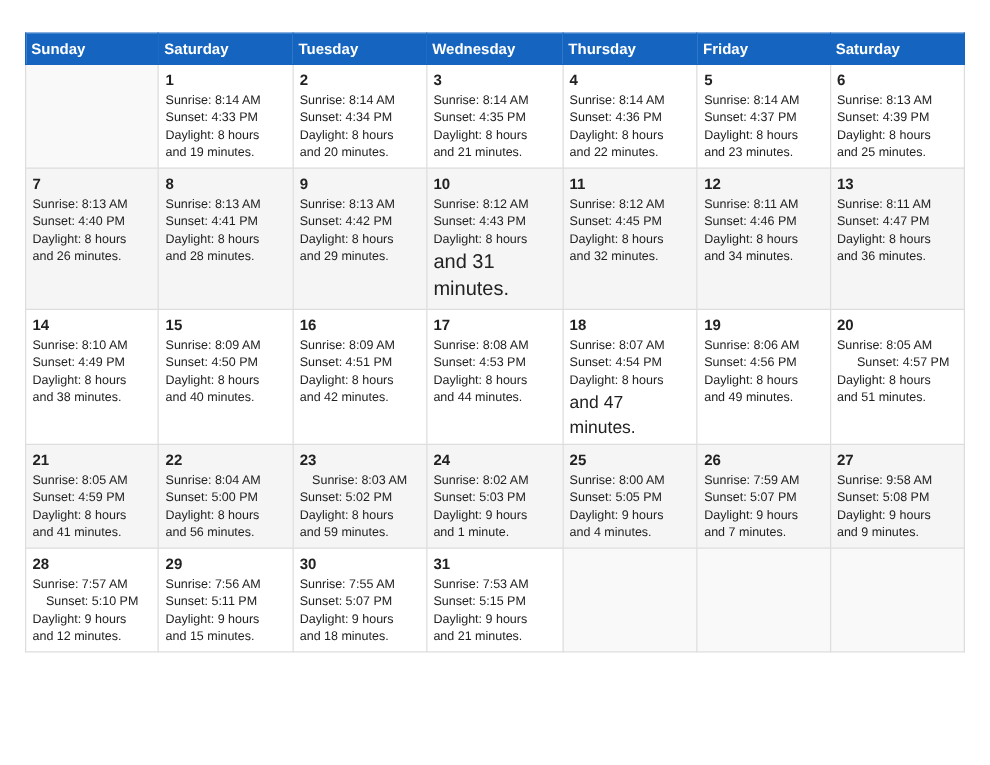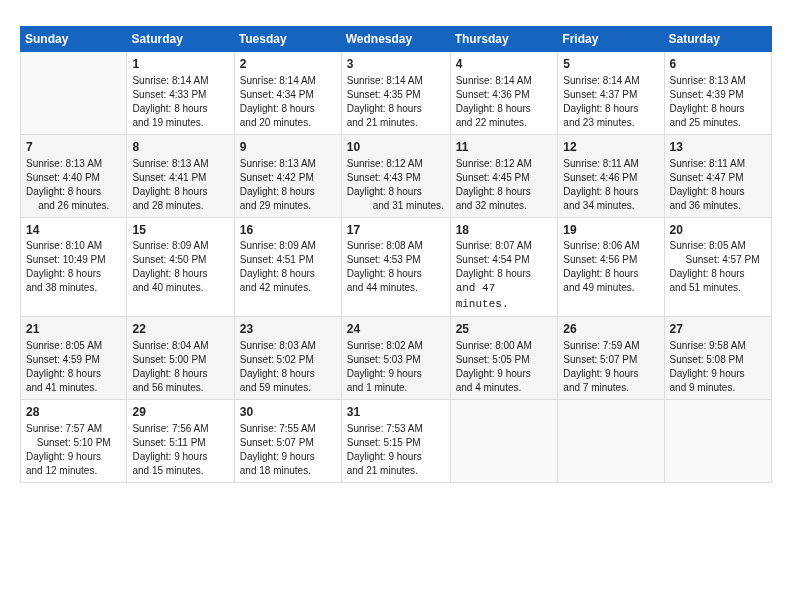--- a/index.html
+++ b/index.html
@@ -167,42 +167,42 @@
             <span style="display: block; font-size: 10px;">Daylight: 8 hours</span>
             <span style="display: block; font-size: 10px;">and 25 minutes.</span>
           </td>
         </tr>
         <tr>
           <td>
             <span class="day-num">7</span>
             <span style="display: block; font-size: 10px;">Sunrise: 8:13 AM</span>
             <span style="display: block; font-size: 10px;">Sunset: 4:40 PM</span>
             <span style="display: block; font-size: 10px;">Daylight: 8 hours</span>
-            <span style="display: block; font-size: 10px; text-align: center;">and 26 minutes.</span>
+            <span style="display: block; font-size: 10px;">and 26 minutes.</span>
           </td>
           <td>
             <span class="day-num">8</span>
             <span style="display: block; font-size: 10px;">Sunrise: 8:13 AM</span>
             <span style="display: block; font-size: 10px;">Sunset: 4:41 PM</span>
             <span style="display: block; font-size: 10px;">Daylight: 8 hours</span>
             <span style="display: block; font-size: 10px;">and 28 minutes.</span>
           </td>
           <td>
             <span class="day-num">9</span>
             <span style="display: block; font-size: 10px;">Sunrise: 8:13 AM</span>
             <span style="display: block; font-size: 10px;">Sunset: 4:42 PM</span>
             <span style="display: block; font-size: 10px;">Daylight: 8 hours</span>
             <span style="display: block; font-size: 10px;">and 29 minutes.</span>
           </td>
           <td>
             <span class="day-num">10</span>
             <span style="display: block; font-size: 10px;">Sunrise: 8:12 AM</span>
             <span style="display: block; font-size: 10px;">Sunset: 4:43 PM</span>
             <span style="display: block; font-size: 10px;">Daylight: 8 hours</span>
-            <span style="display: block; font-size: 10px; margin-left: 26px;">and 31 minutes.</span>
+            <span style="display: block; font-size: 16px;">and 31 minutes.</span>
           </td>
           <td>
             <span class="day-num">11</span>
             <span style="display: block; font-size: 10px;">Sunrise: 8:12 AM</span>
             <span style="display: block; font-size: 10px;">Sunset: 4:45 PM</span>
             <span style="display: block; font-size: 10px;">Daylight: 8 hours</span>
             <span style="display: block; font-size: 10px;">and 32 minutes.</span>
           </td>
           <td>
             <span class="day-num">12</span>
@@ -216,21 +216,21 @@
             <span style="display: block; font-size: 10px;">Sunrise: 8:11 AM</span>
             <span style="display: block; font-size: 10px;">Sunset: 4:47 PM</span>
             <span style="display: block; font-size: 10px;">Daylight: 8 hours</span>
             <span style="display: block; font-size: 10px;">and 36 minutes.</span>
           </td>
         </tr>
         <tr>
           <td>
             <span class="day-num">14</span>
             <span style="display: block; font-size: 10px;">Sunrise: 8:10 AM</span>
-            <span style="display: block; font-size: 10px;">Sunset: 10:49 PM</span>
+            <span style="display: block; font-size: 10px;">Sunset: 4:49 PM</span>
             <span style="display: block; font-size: 10px;">Daylight: 8 hours</span>
             <span style="display: block; font-size: 10px;">and 38 minutes.</span>
           </td>
           <td>
             <span class="day-num">15</span>
             <span style="display: block; font-size: 10px;">Sunrise: 8:09 AM</span>
             <span style="display: block; font-size: 10px;">Sunset: 4:50 PM</span>
             <span style="display: block; font-size: 10px;">Daylight: 8 hours</span>
             <span style="display: block; font-size: 10px;">and 40 minutes.</span>
           </td>
@@ -246,21 +246,21 @@
             <span style="display: block; font-size: 10px;">Sunrise: 8:08 AM</span>
             <span style="display: block; font-size: 10px;">Sunset: 4:53 PM</span>
             <span style="display: block; font-size: 10px;">Daylight: 8 hours</span>
             <span style="display: block; font-size: 10px;">and 44 minutes.</span>
           </td>
           <td>
             <span class="day-num">18</span>
             <span style="display: block; font-size: 10px;">Sunrise: 8:07 AM</span>
             <span style="display: block; font-size: 10px;">Sunset: 4:54 PM</span>
             <span style="display: block; font-size: 10px;">Daylight: 8 hours</span>
-            <span style="display: block; font-size: 11px; font-family: Liberation Mono, monospace;">and 47 minutes.</span>
+            <span style="display: block; font-size: 14px;">and 47 minutes.</span>
           </td>
           <td>
             <span class="day-num">19</span>
             <span style="display: block; font-size: 10px;">Sunrise: 8:06 AM</span>
             <span style="display: block; font-size: 10px;">Sunset: 4:56 PM</span>
             <span style="display: block; font-size: 10px;">Daylight: 8 hours</span>
             <span style="display: block; font-size: 10px;">and 49 minutes.</span>
           </td>
           <td>
             <span class="day-num">20</span>
@@ -280,21 +280,21 @@
           </td>
           <td>
             <span class="day-num">22</span>
             <span style="display: block; font-size: 10px;">Sunrise: 8:04 AM</span>
             <span style="display: block; font-size: 10px;">Sunset: 5:00 PM</span>
             <span style="display: block; font-size: 10px;">Daylight: 8 hours</span>
             <span style="display: block; font-size: 10px;">and 56 minutes.</span>
           </td>
           <td>
             <span class="day-num">23</span>
-            <span style="display: block; font-size: 10px;">Sunrise: 8:03 AM</span>
+            <span style="display: block; font-size: 10px; text-align: center;">Sunrise: 8:03 AM</span>
             <span style="display: block; font-size: 10px;">Sunset: 5:02 PM</span>
             <span style="display: block; font-size: 10px;">Daylight: 8 hours</span>
             <span style="display: block; font-size: 10px;">and 59 minutes.</span>
           </td>
           <td>
             <span class="day-num">24</span>
             <span style="display: block; font-size: 10px;">Sunrise: 8:02 AM</span>
             <span style="display: block; font-size: 10px;">Sunset: 5:03 PM</span>
             <span style="display: block; font-size: 10px;">Daylight: 9 hours</span>
             <span style="display: block; font-size: 10px;">and 1 minute.</span>

